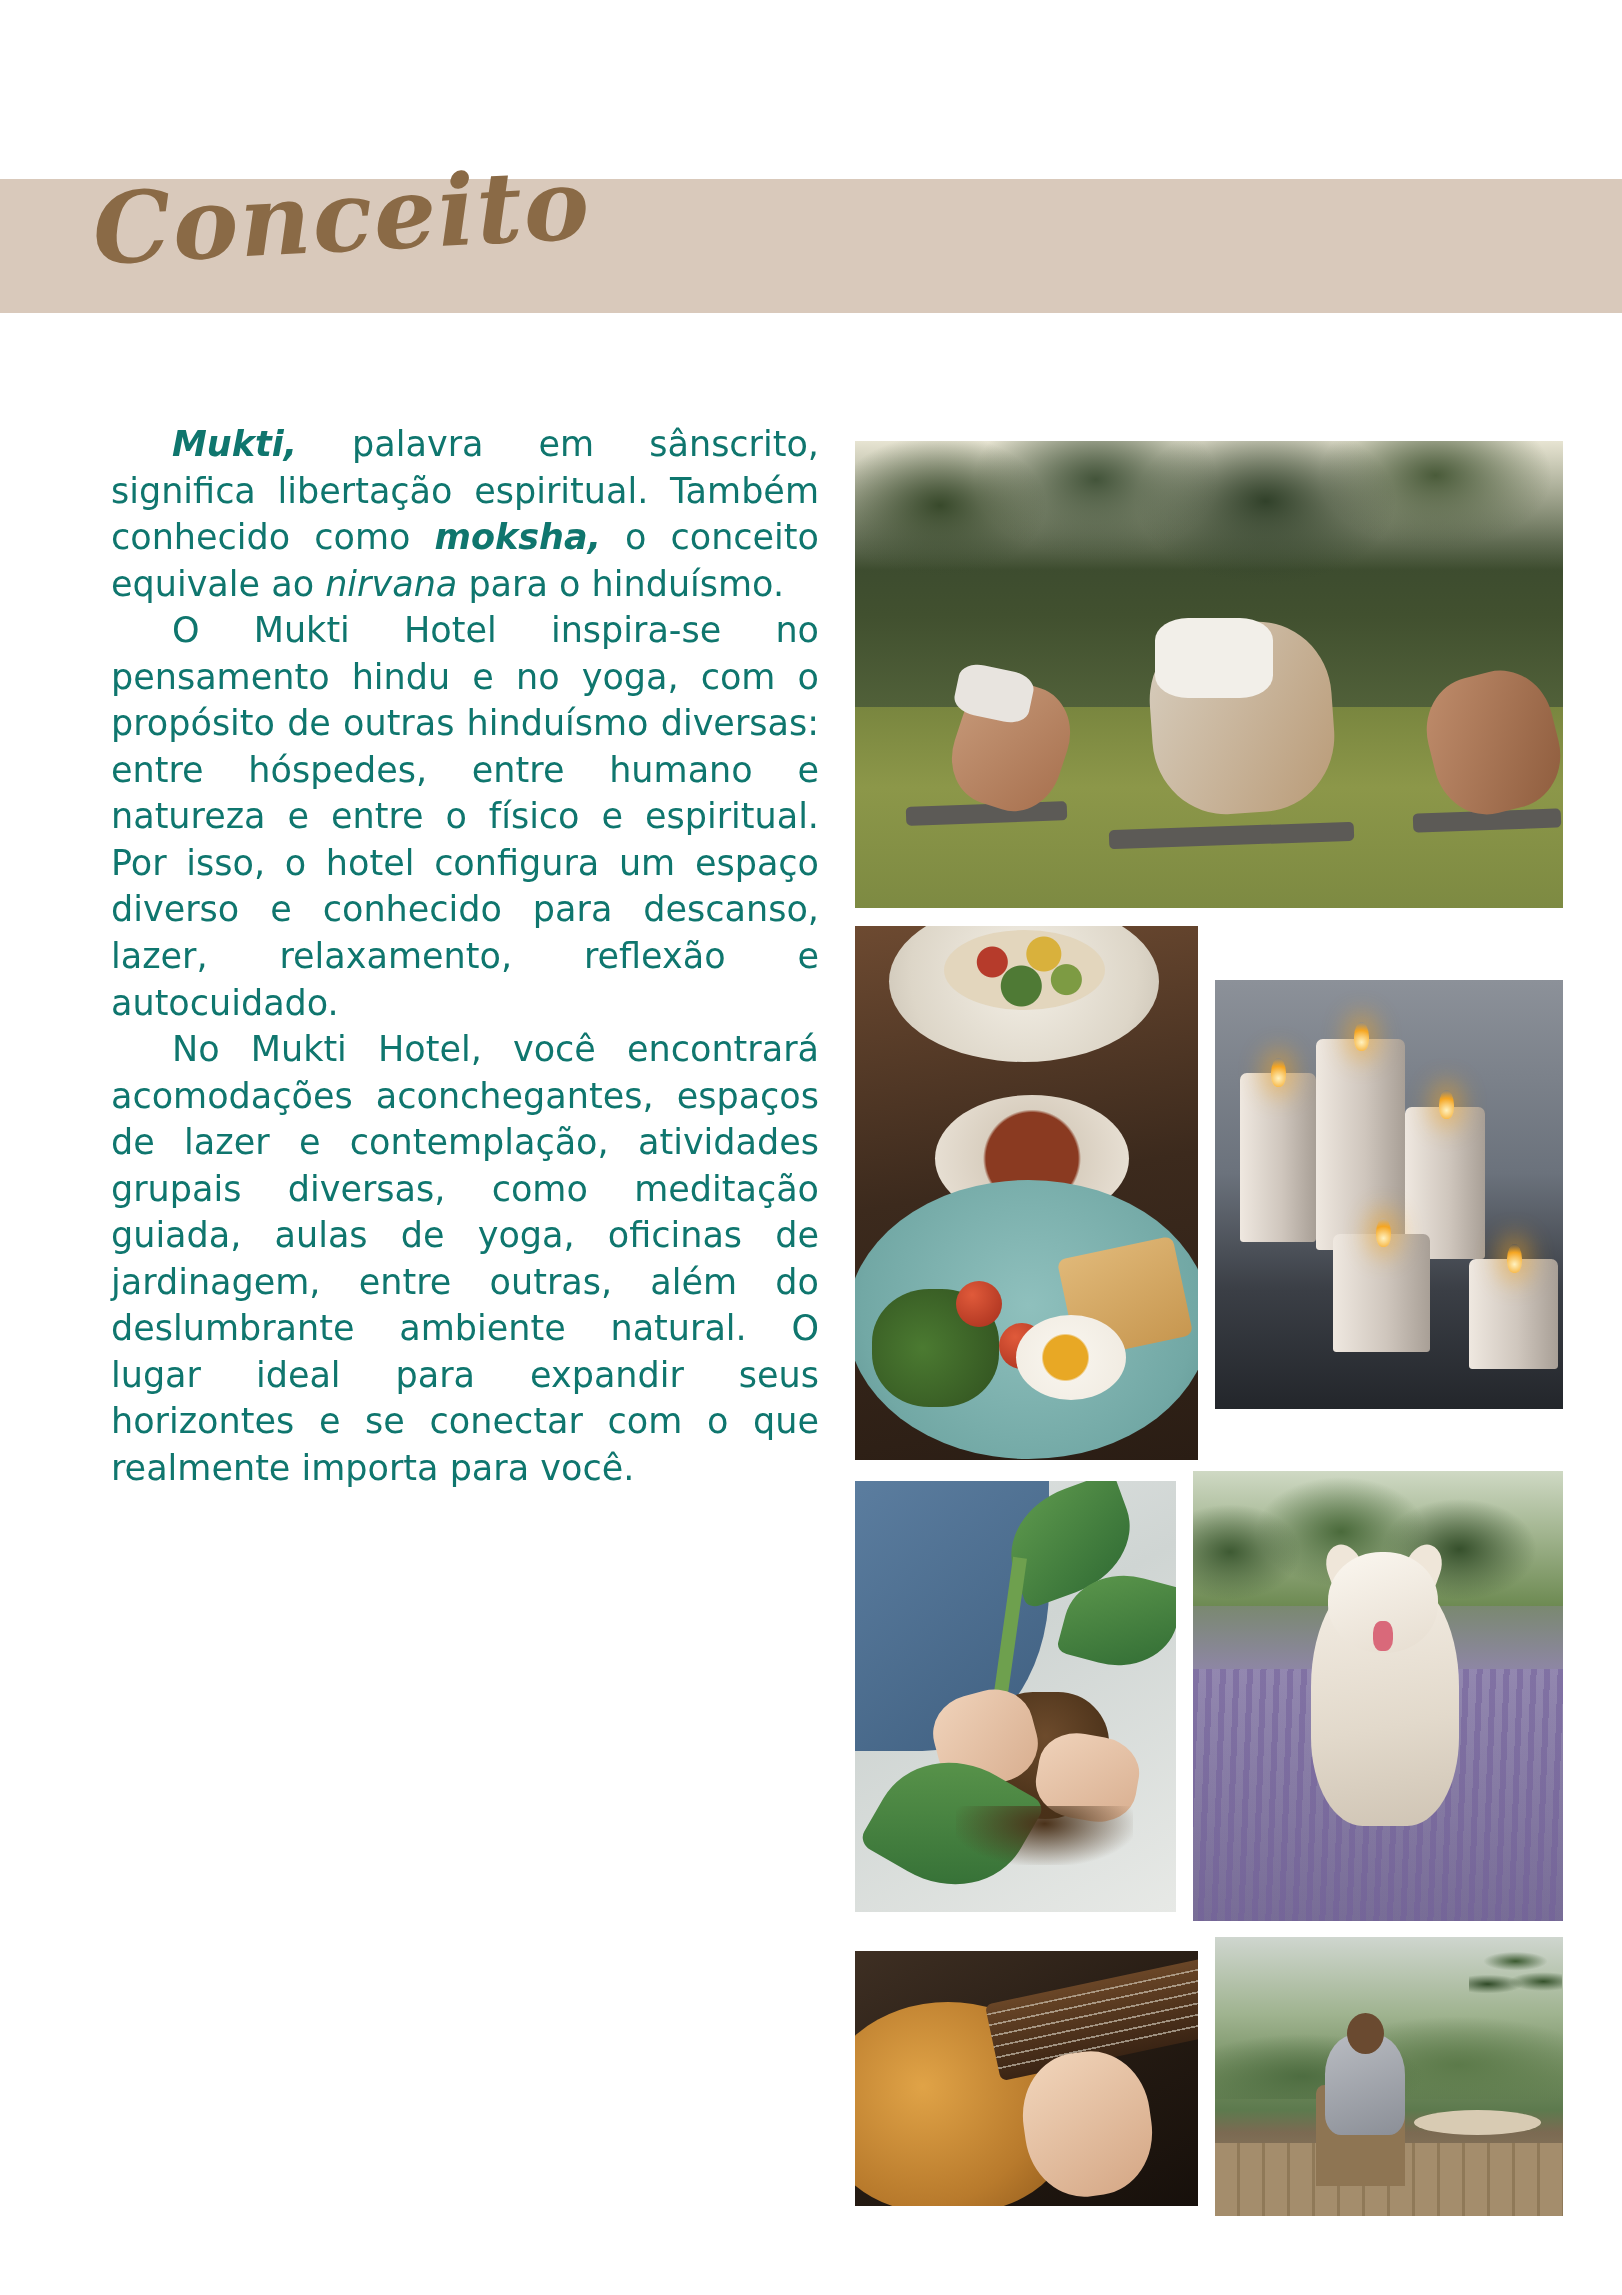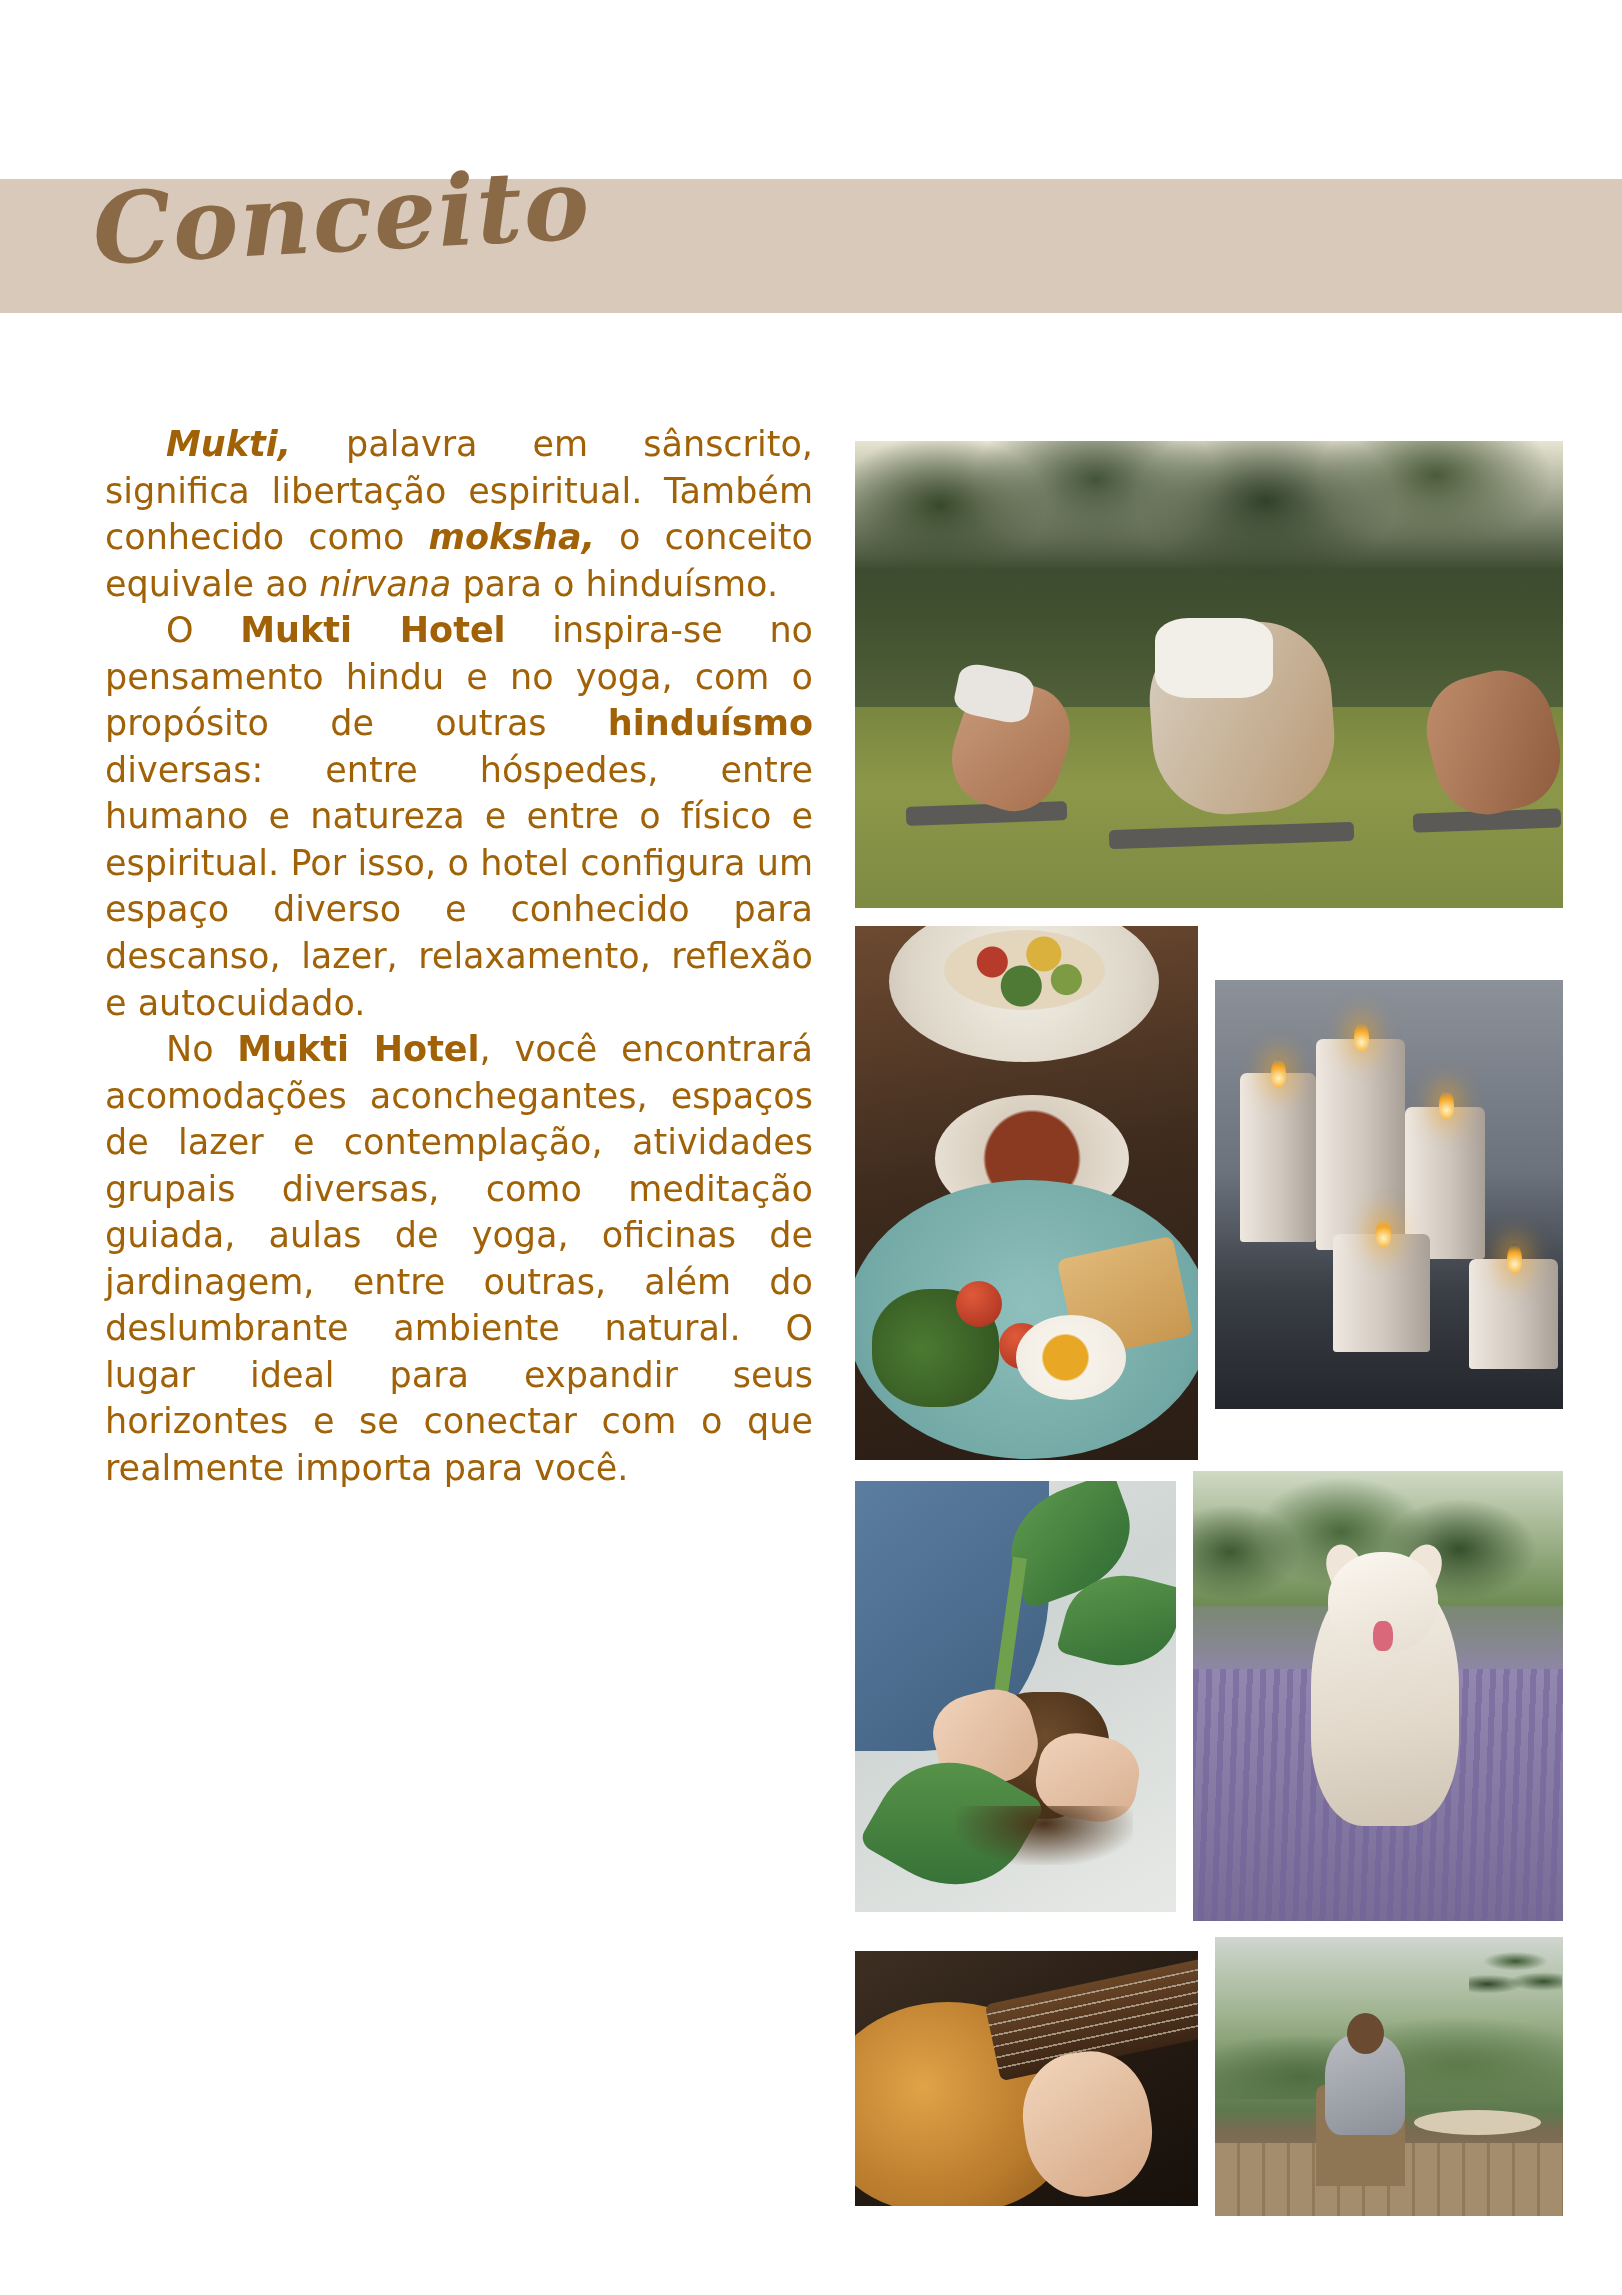--- a/index.html
+++ b/index.html
@@ -38,44 +38,44 @@
     line-height: 203px;
     letter-spacing: 1.7px;
     white-space: nowrap;
     transform: rotate(-3deg);
     transform-origin: left center;
   }
 
   
   .text-column {
     position: absolute;
-    left: 105px;
+    left: 111px;
     top: 421px;
     width: 708px;
-    color: #a16207;
+    color: #0f766e;
     font-family: "DejaVu Sans", sans-serif;
     font-size: 35px;
     line-height: 1.33;
     text-align: justify;
     text-justify: inter-word;
   }
   .text-column p {
     margin: 0;
     text-indent: 61px;
   }
   .text-column p + p { margin-top: 0; }
   .text-column .em {
     font-style: italic;
     font-weight: bold;
   }
   .text-column .emi {
     font-style: italic;
   }
   .text-column .bold {
-    font-weight: bold;
+    font-weight: normal;
   }
 
   .ph {
     position: absolute;
     overflow: hidden;
     background: #cfcfcf;
   }
 
   
   .ph-yoga { left: 855px; top: 441px; width: 708px; height: 467px; }

